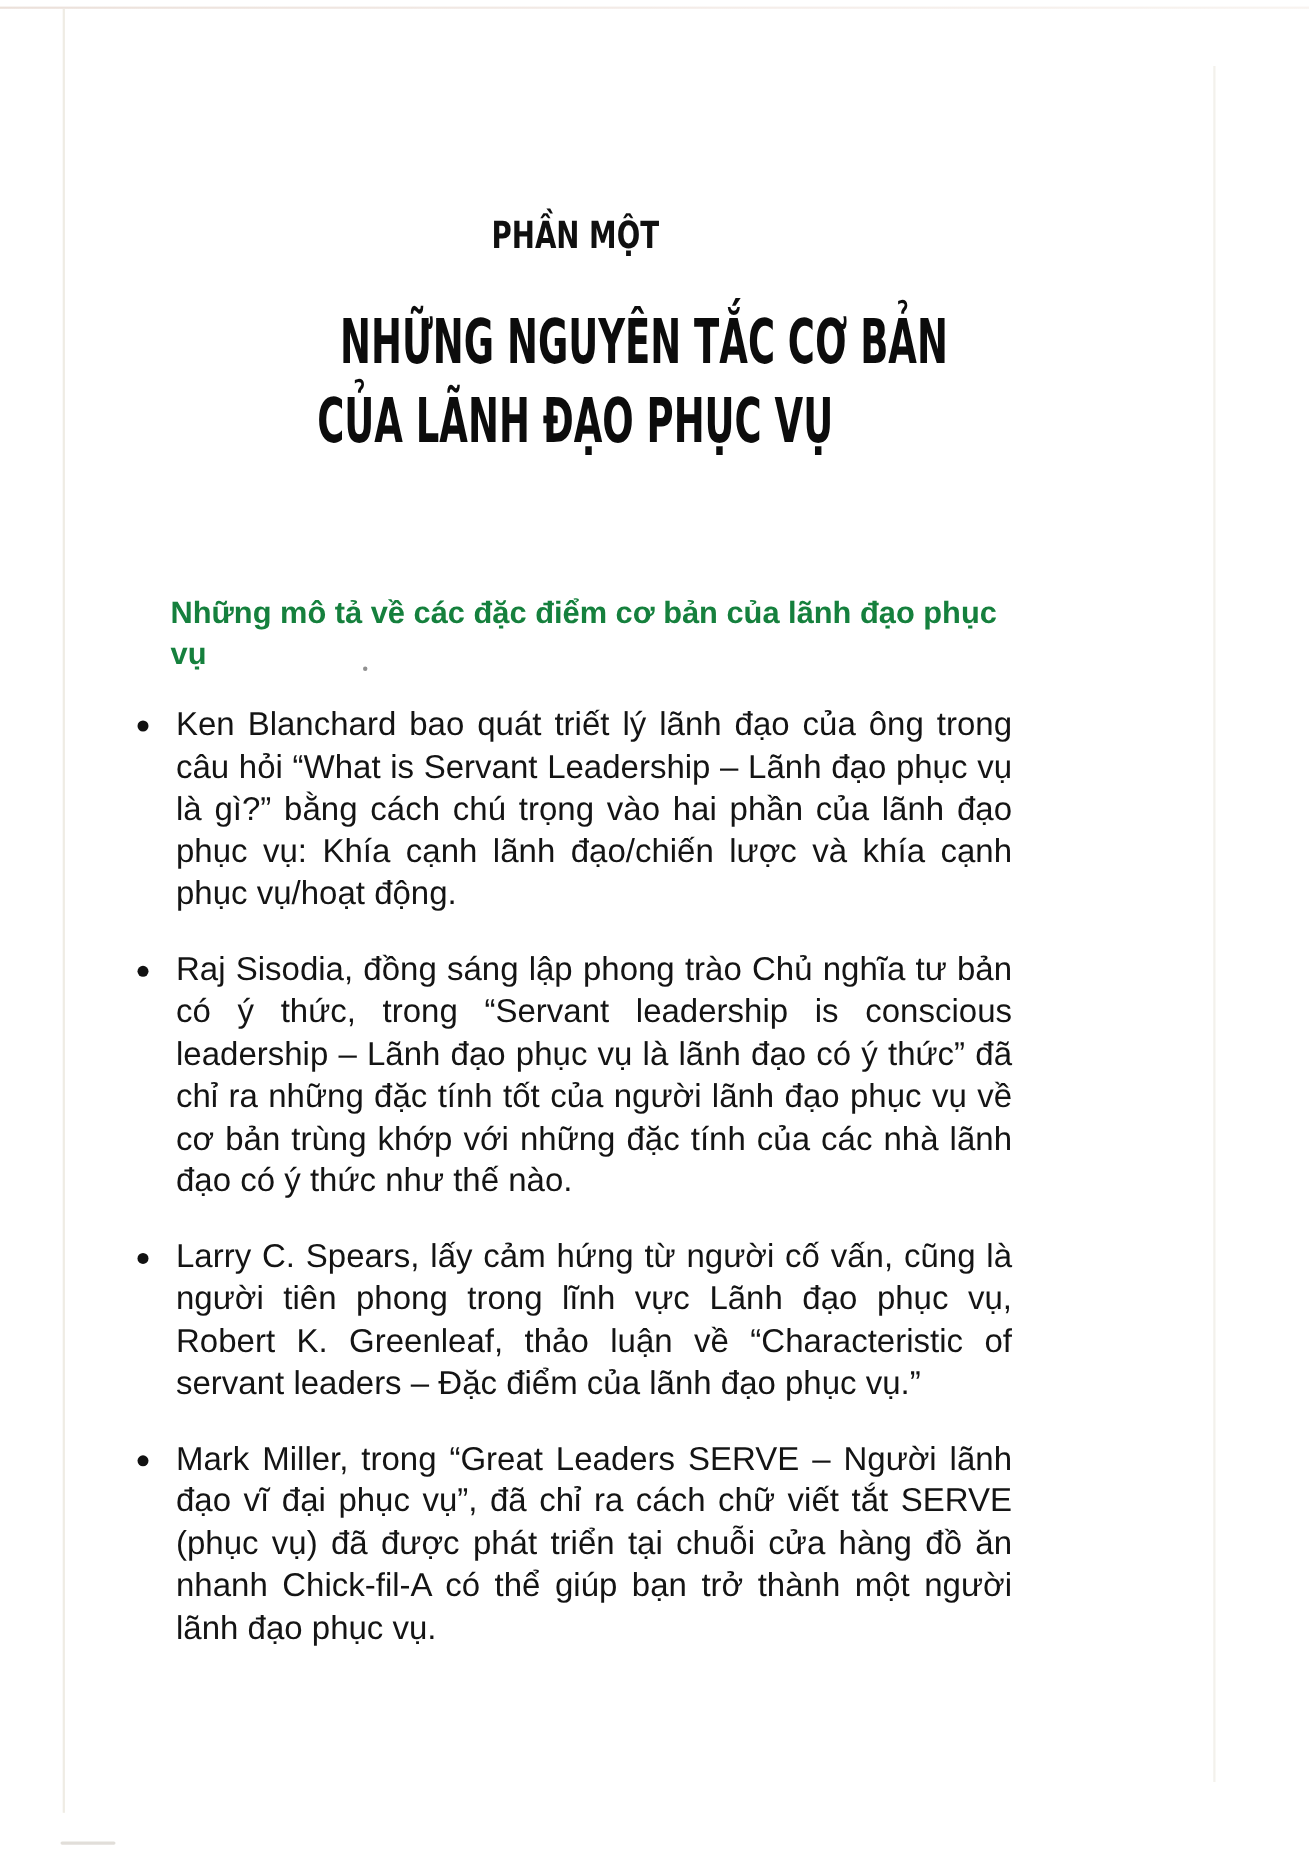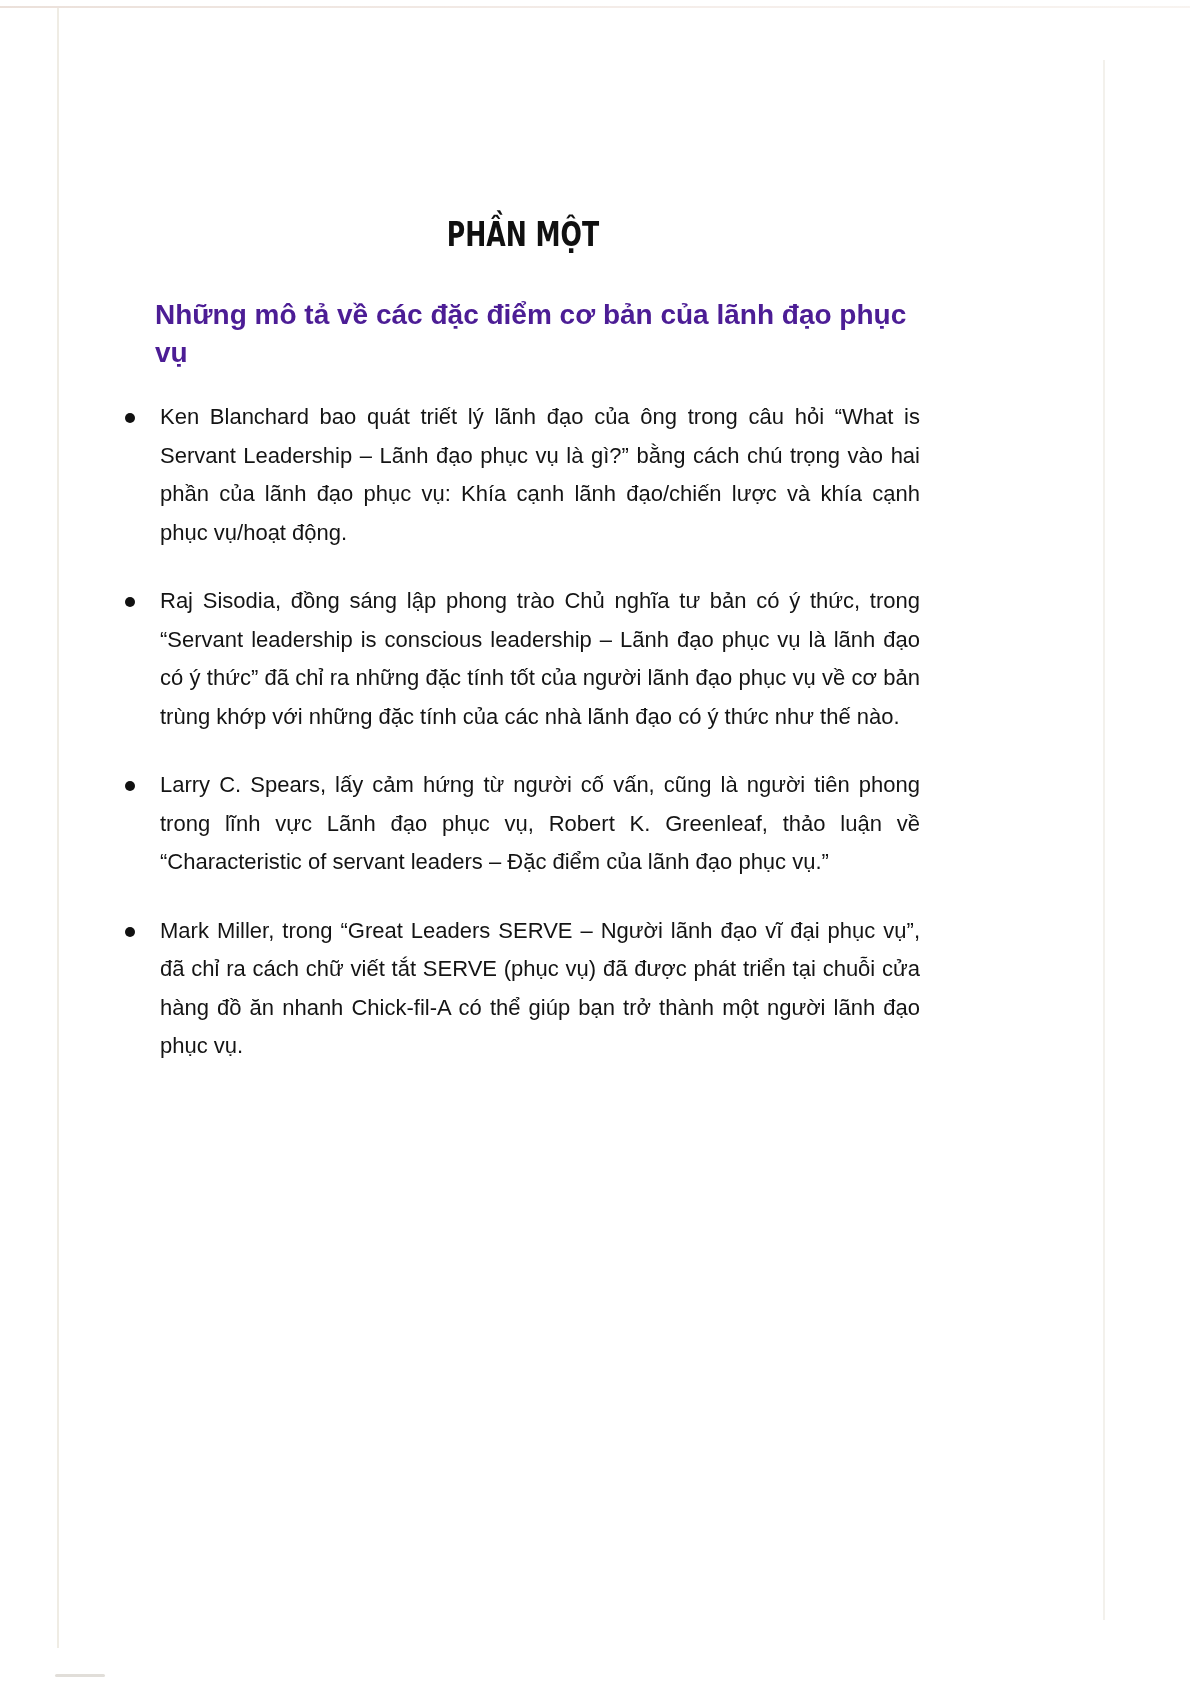--- a/index.html
+++ b/index.html
@@ -47,21 +47,21 @@
     position: absolute;
     left: 330px; top: 606px;
     width: 4px; height: 4px;
     border-radius: 50%;
     background: #555;
     opacity: 0.65;
   }
 
   .content {
     position: absolute;
-    top: 216px;
+    top: 196px;
     left: 125px;
     width: 795px;
   }
 
   .part-label-wrap {
     text-align: center;
     margin: 0 0 44px 0;
   }
   .part-label {
     display: inline-block;
@@ -90,33 +90,33 @@
     transform-origin: 50% 50%;
     white-space: nowrap;
     color: #0c0c0c;
   }
 
   .subtitle {
     font-weight: bold;
     font-size: 28px;
     line-height: 38px;
     margin: 0 0 26px 30px;
-    color: #4c1d95;
+    color: #15803d;
   }
 
   .bullet-list {
     list-style: none;
     margin: 0;
     padding: 0;
   }
   .bullet-item {
     position: relative;
     padding-left: 35px;
     width: 760px;
-    font-size: 22px;
+    font-size: 30px;
     line-height: 38.5px;
     text-align: justify;
     text-justify: inter-word;
     margin-bottom: 30px;
     color: #141414;
   }
   .bullet-dot {
     position: absolute;
     left: 0;
     top: 15px;
@@ -134,20 +134,24 @@
 <div class="edge-right"></div>
 <div class="edge-bottom-smudge"></div>
 <div class="scan-dot"></div>
 
 <div class="content">
 
   <div class="part-label-wrap">
     <span class="part-label">PHẦN MỘT</span>
   </div>
 
+  <div class="main-title">
+    <span class="title-line">NHỮNG NGUYÊN TẮC CƠ BẢN</span><br>
+    <span class="title-line">CỦA LÃNH ĐẠO PHỤC VỤ</span>
+  </div>
 
   <div class="subtitle">Những mô tả về các đặc điểm cơ bản của lãnh đạo phục vụ</div>
 
   <ul class="bullet-list">
     <li class="bullet-item">
       <span class="bullet-dot"></span>
       <span>Ken Blanchard bao quát triết lý lãnh đạo của ông trong câu hỏi “What is Servant Leadership – Lãnh đạo phục vụ là gì?” bằng cách chú trọng vào hai phần của lãnh đạo phục vụ: Khía cạnh lãnh đạo/chiến lược và khía cạnh phục vụ/hoạt động.</span>
     </li>
     <li class="bullet-item">
       <span class="bullet-dot"></span>

